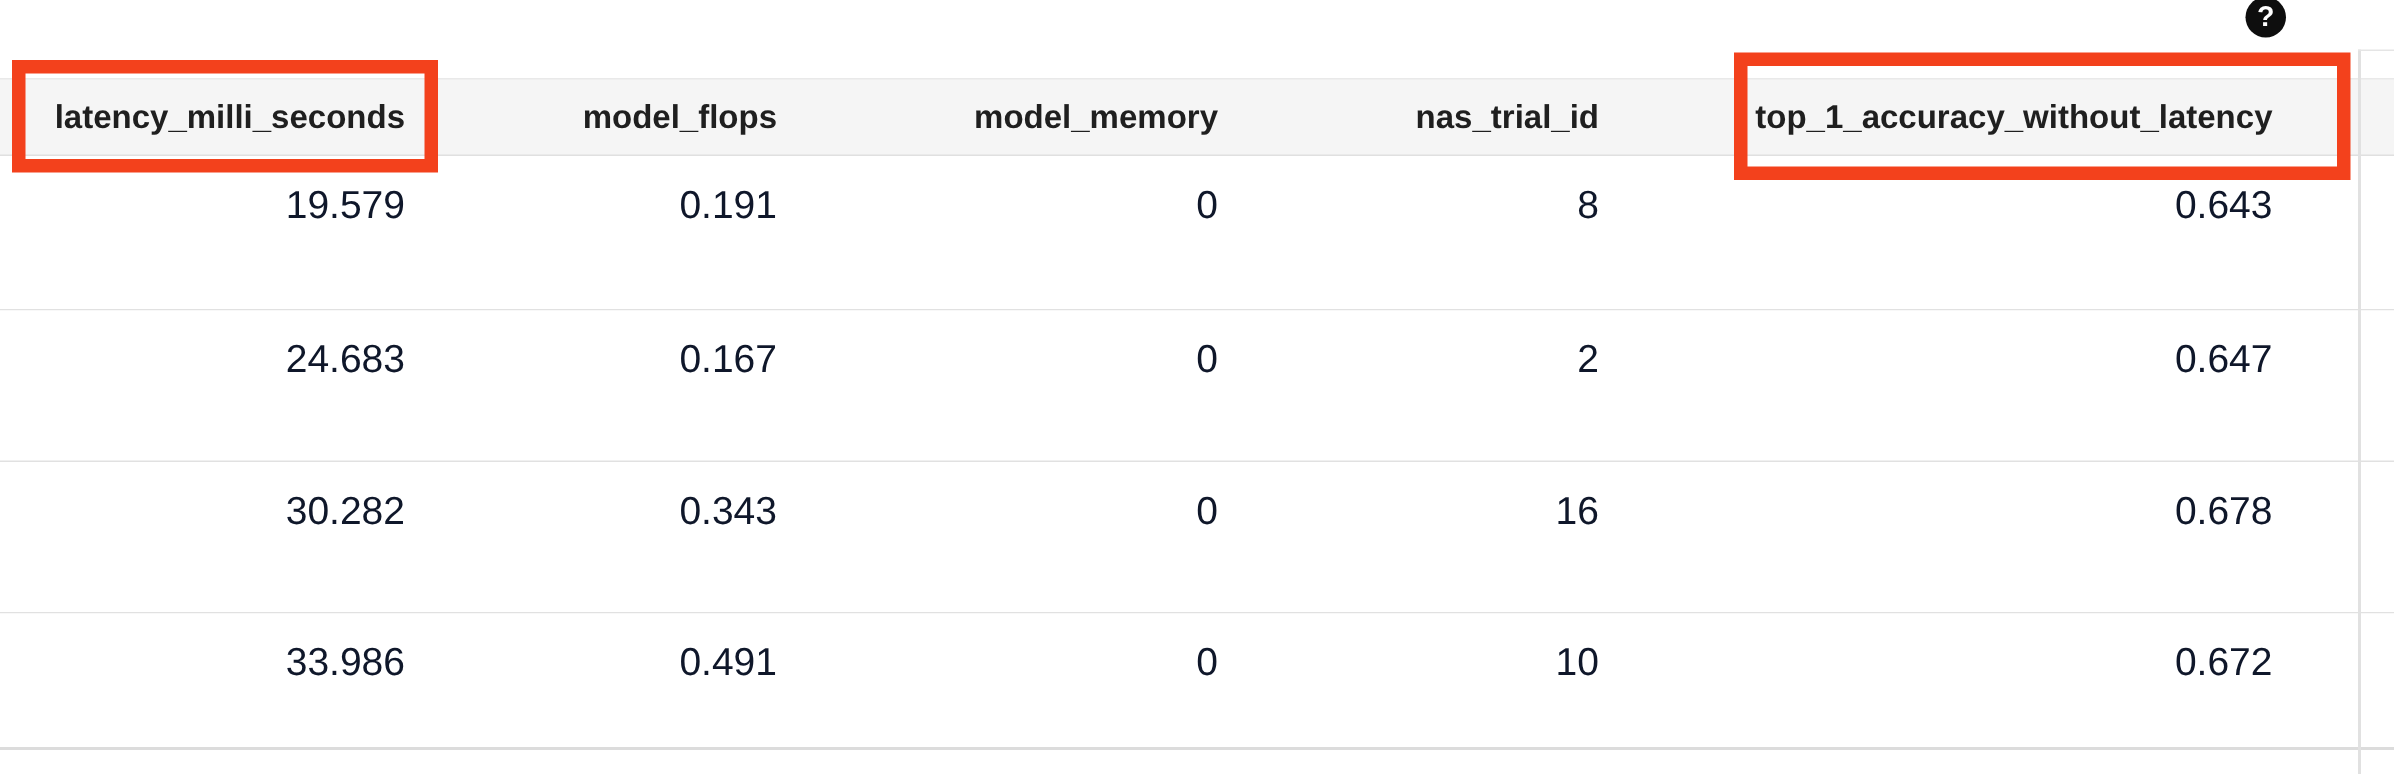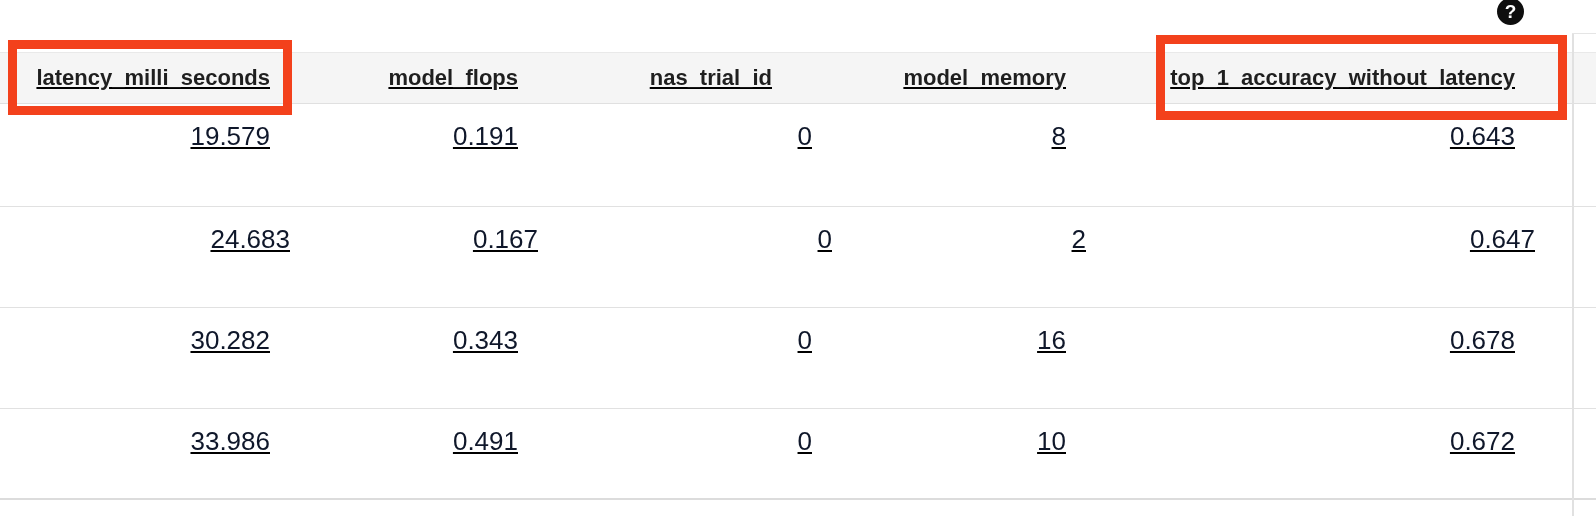--- a/index.html
+++ b/index.html
@@ -14,39 +14,39 @@
   .help-icon{
     position:absolute;left:1497px;top:-2px;
     width:27px;height:27px;border-radius:50%;
     background:#0e0e0e;color:#ffffff;
     display:flex;align-items:center;justify-content:center;
     font-size:19px;font-weight:bold;line-height:1;
     cursor:pointer;user-select:none;
   }
 
   
-  .table{position:absolute;left:0;top:52px;width:1585px;text-decoration:underline;}
+  .table{position:absolute;left:0;top:52px;width:1585px;}
   .header-row{
     box-sizing:border-box;height:52px;width:1596px;
     background:#f5f5f5;
     border-top:1px solid #e9e9e9;border-bottom:1px solid #e0e0e0;
     display:flex;align-items:center;
   }
   .header-cell{
     box-sizing:border-box;text-align:right;
     font-size:22px;font-weight:bold;color:#1f1f1f;
     white-space:nowrap;overflow:visible;
   }
   .body-row{
     box-sizing:border-box;width:1596px;background:#ffffff;
     border-bottom:1px solid #e1e1e1;
     display:flex;align-items:flex-start;
   }
   .body-row.r0{height:103px;}
-  .body-row.r1{height:101px;padding-left:20px;}
+  .body-row.r1{height:101px;}
   .body-row.r2{height:101px;}
   .body-row.r3{height:91px;border-bottom:2px solid #dcdcdc;}
   .cell{
     box-sizing:border-box;text-align:right;padding-top:17px;
     font-size:26px;color:#0f172a;white-space:nowrap;
   }
   
   .c0{width:270px;}
   .c1{width:248px;}
   .c2{width:294px;}
@@ -68,22 +68,22 @@
 <div class="canvas">
 
   <div class="help-icon" style="background: rgb(14, 14, 14);">
     <span>?</span>
   </div>
 
   <div class="table">
     <div class="header-row" id="header-row" style="background: rgb(245, 245, 245);">
         <div class="header-cell c0">latency_milli_seconds</div>
         <div class="header-cell c1">model_flops</div>
+        <div class="header-cell c2">model_memory</div>
         <div class="header-cell c3">nas_trial_id</div>
-        <div class="header-cell c2">model_memory</div>
         <div class="header-cell c4">top_1_accuracy_without_latency</div>
       </div>
     <div id="table-body">
         <div class="body-row r0">
           <div class="cell c0">19.579</div>
           <div class="cell c1">0.191</div>
           <div class="cell c2">0</div>
           <div class="cell c3">8</div>
           <div class="cell c4">0.643</div>
         </div>

